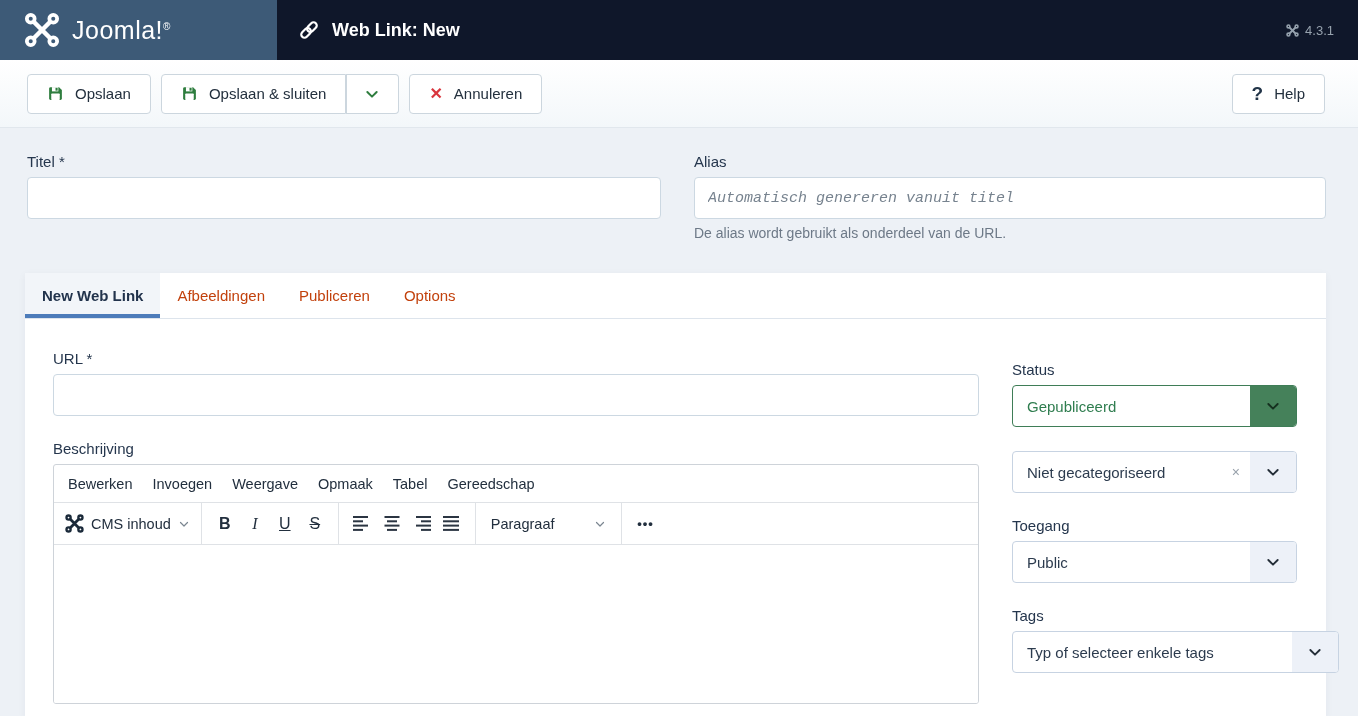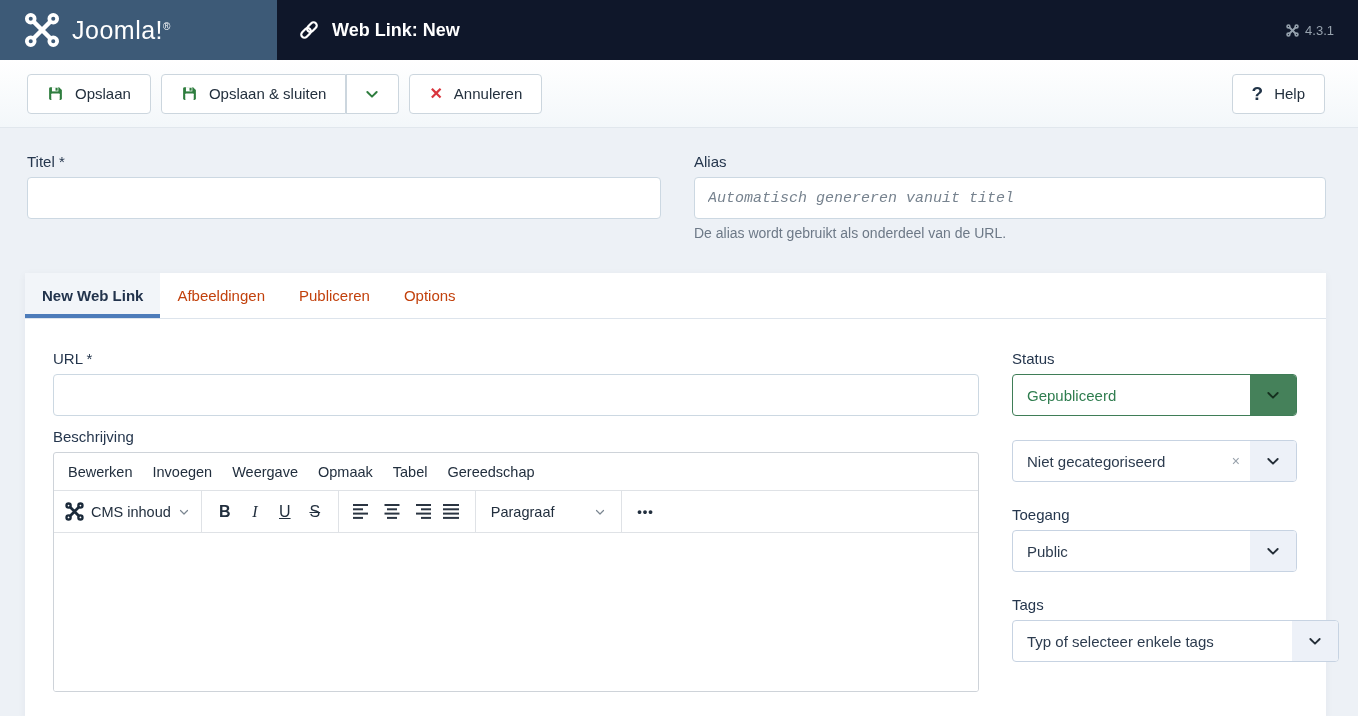--- a/index.html
+++ b/index.html
@@ -65,21 +65,21 @@
   .fmt-b { font-weight:700; }
   .fmt-i { font-style:italic; font-family:"Liberation Serif",serif; }
   .fmt-u { text-decoration:underline; }
   .fmt-s { text-decoration:line-through; }
   .cms-btn { display:flex; align-items:center; gap:7px; font-size:14.5px; color:#222f3e; cursor:pointer; padding:0 2px; }
   .para-btn { display:flex; align-items:center; gap:40px; font-size:14.5px; color:#222f3e; cursor:pointer; padding:0 6px; }
   .more-dots { font-size:13px; letter-spacing:1px; font-weight:700; color:#222f3e; }
   .editor-content { height:160px; background:#fff; }
 
   
-  .side-field { margin-top:0; }
+  .side-field { margin-top:11px; }
   .side-field + .side-field { margin-top:24px; }
   .sel { position:relative; height:42px; border:1px solid #c7d3e2; border-radius:4px; background:#fff;
          display:flex; align-items:center; padding-left:14px; font-size:15px; color:#2c3b4e; cursor:pointer; }
   .sel .chev-zone { margin-left:auto; width:46px; align-self:stretch; background:#edf1f8; border-radius:0 3px 3px 0;
                     display:flex; align-items:center; justify-content:center; }
   .sel-status { border-color:#3f7d57; }
   .sel-status .sel-text { color:#2f7d4f; }
   .sel-status .chev-zone { background:#45815a; border-radius:0 3px 3px 0; }
   .clear-x { margin-left:auto; color:#98a1ab; font-size:14px; padding:0 10px; cursor:pointer; }
   .clear-x + .chev-zone { margin-left:0; }
@@ -198,21 +198,21 @@
     <div class="tab">Publiceren</div>
     <div class="tab">Options</div>
   </div>
 
   <div class="card-body">
 
     <div class="main-col">
       <label class="field-label">URL *</label>
       <input class="text-input" type="text" style="">
 
-      <label class="field-label" style="margin-top:12px;">Beschrijving</label>
+      <label class="field-label" style="margin-top:24px;">Beschrijving</label>
       <div class="editor">
         <div class="menubar">
           <span class="menu-item">Bewerken</span>
           <span class="menu-item">Invoegen</span>
           <span class="menu-item">Weergave</span>
           <span class="menu-item">Opmaak</span>
           <span class="menu-item">Tabel</span>
           <span class="menu-item">Gereedschap</span>
         </div>
         <div class="tbar">

